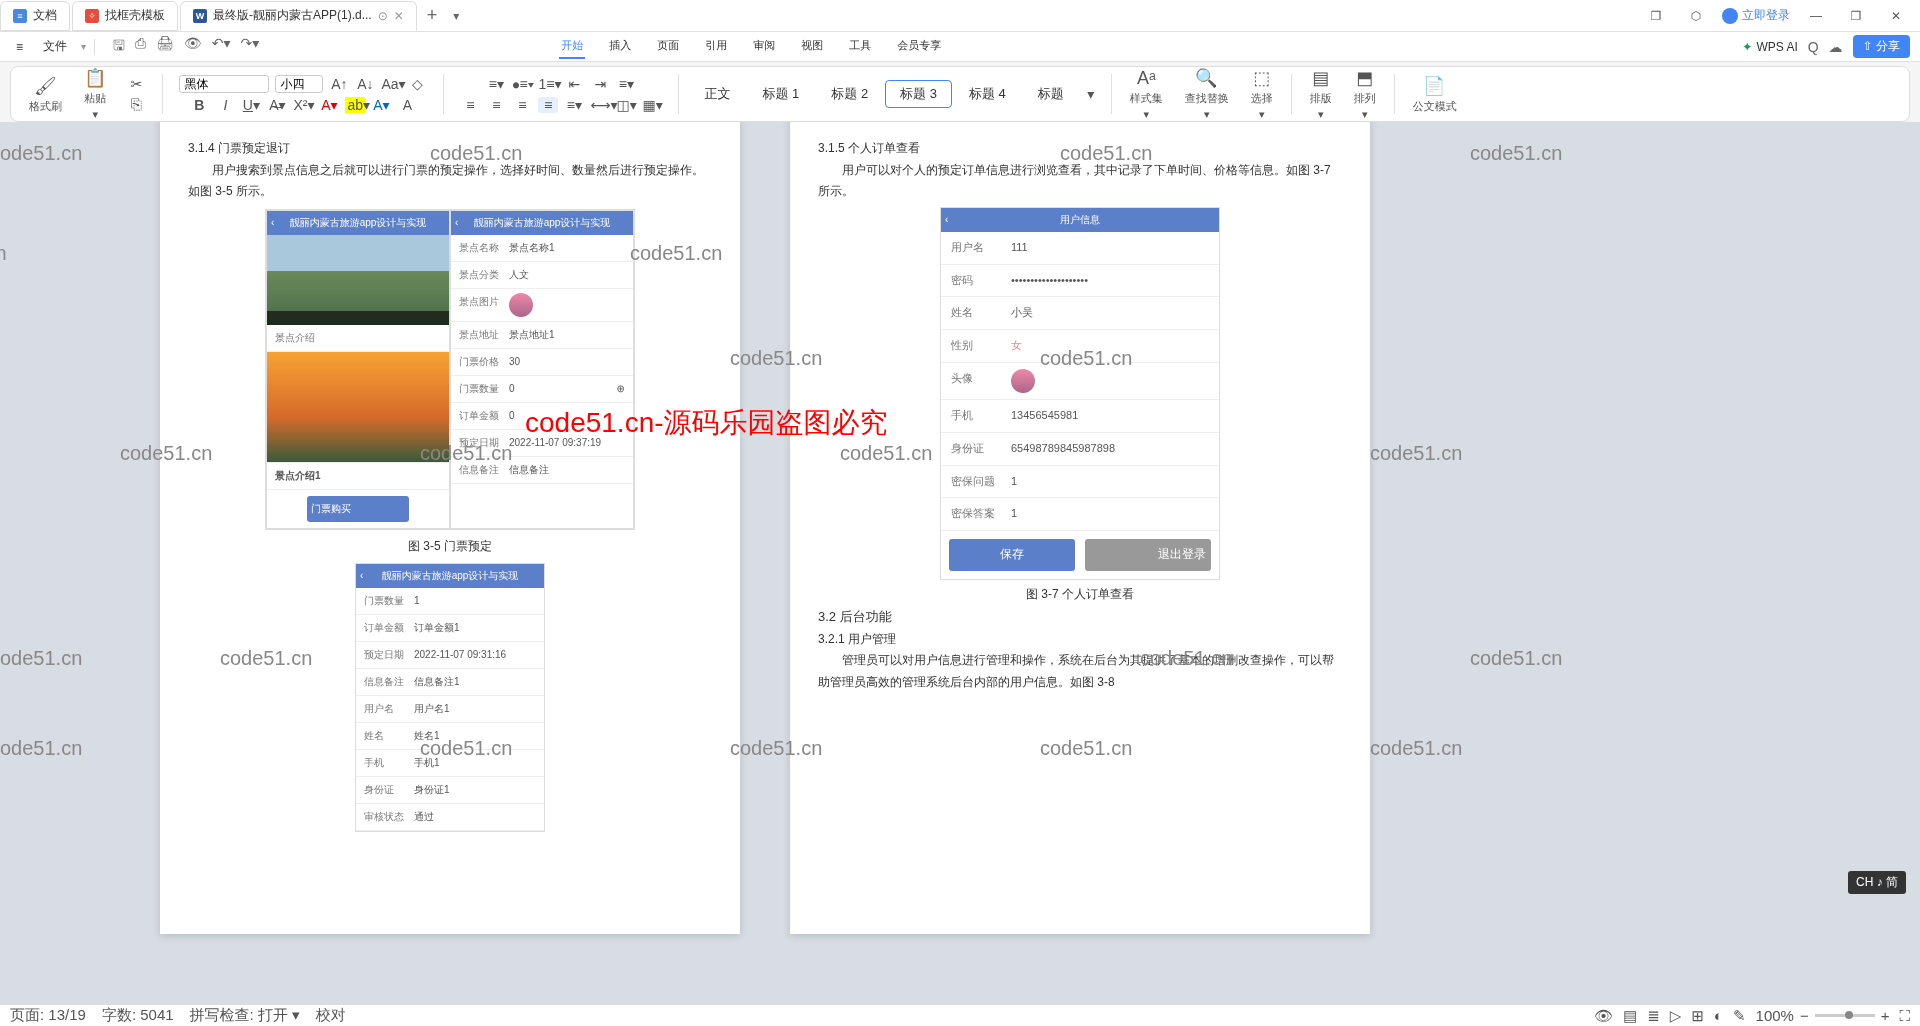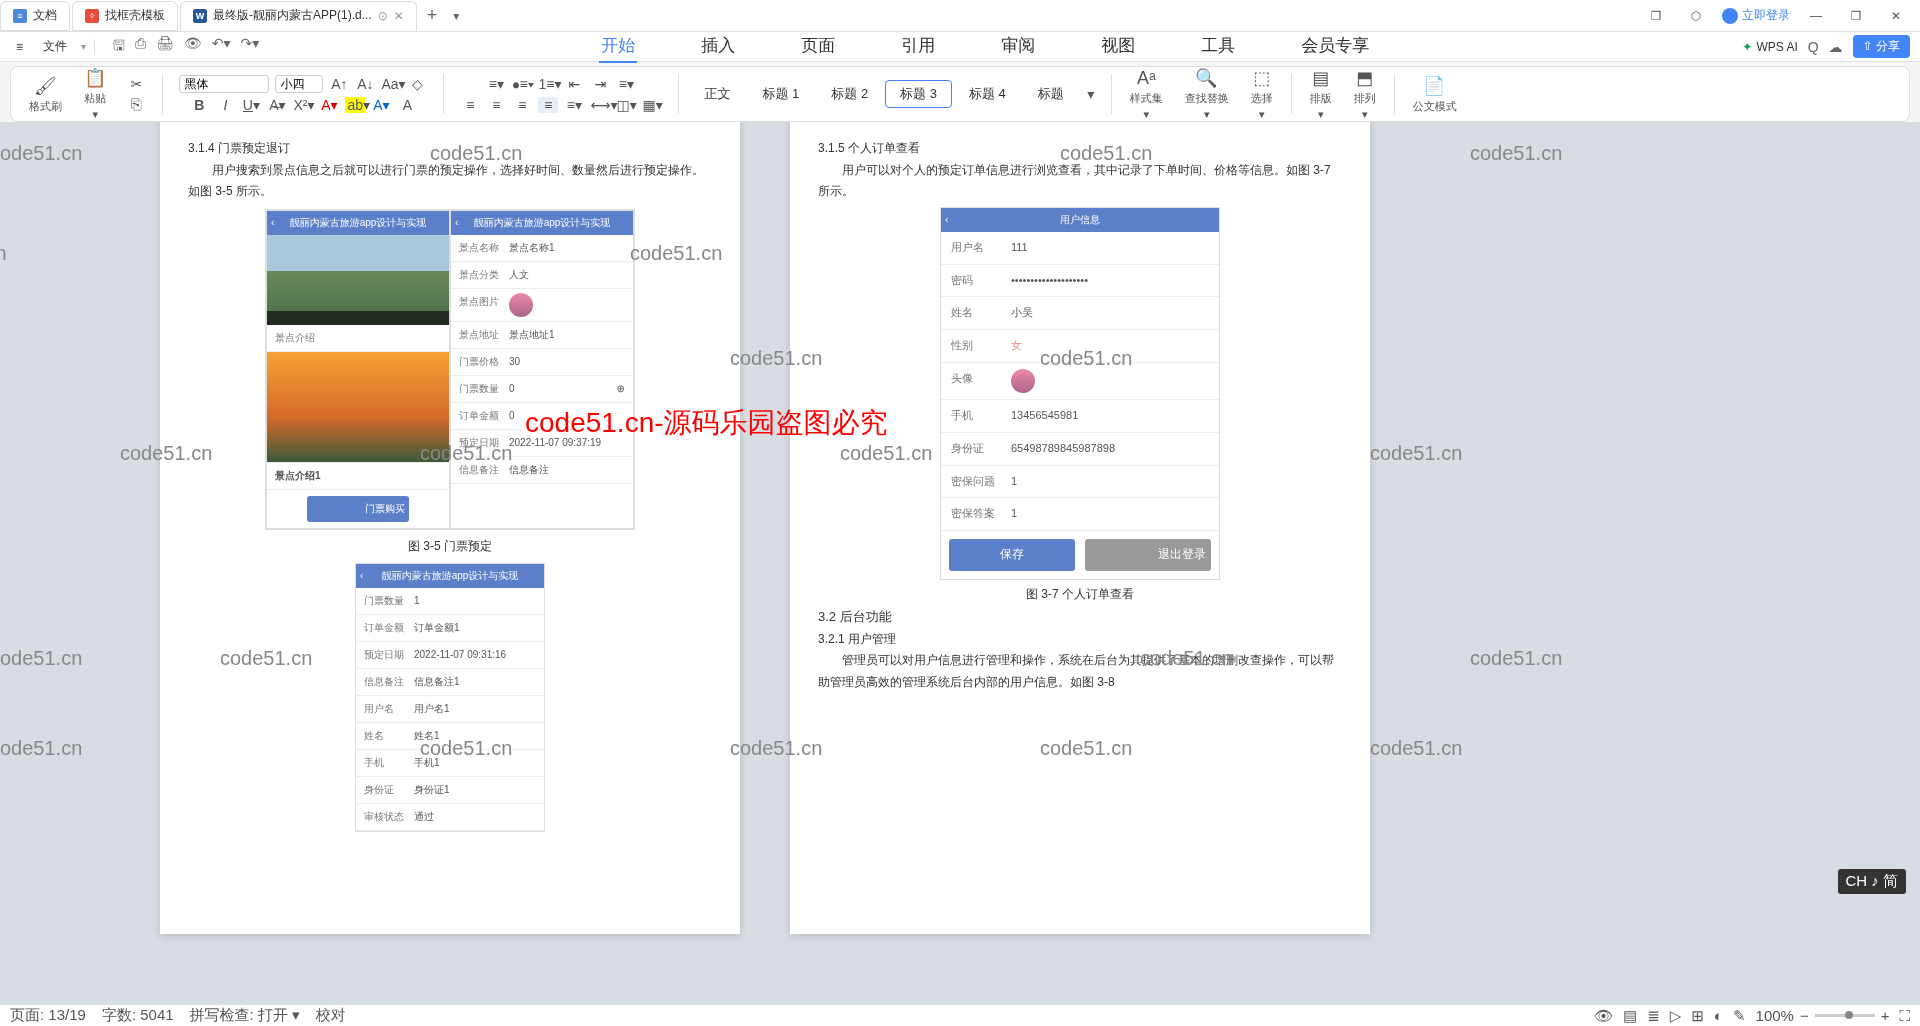--- a/index.html
+++ b/index.html
@@ -21,21 +21,21 @@
 .login-btn { color: #4285f4; font-size: 12px; display:flex; align-items:center; gap:4px;}
 .login-avatar { width:16px; height:16px; border-radius:50%; background:#4285f4; }
 
 
 .menurow { height: 30px; background: #fff; display: flex; align-items: center; padding: 0 10px; border-bottom: 1px solid #e0e0e0; }
 .menurow-left { display: flex; align-items: center; gap: 8px; }
 .menu-btn { font-size: 12px; color: #333; padding: 2px 6px; }
 .qat { display: flex; gap: 10px; margin-left: 10px; }
 .qat-icon { color: #666; font-size: 14px; }
 .menurow-center { display: flex; gap: 22px; margin-left: 300px; }
-.menu-tab { font-size: 17px; color: #333; padding: 4px 2px; margin-left: 40px; }
+.menu-tab { font-size: 11px; color: #333; padding: 4px 2px; }
 .menu-tab.active { color: #4285f4; border-bottom: 2px solid #4285f4; }
 .menurow-right { margin-left: auto; display: flex; align-items: center; gap: 10px; }
 .wps-ai { display:flex; align-items:center; gap:4px; font-size:12px; color:#333; }
 .wps-ai-icon { color:#0f9d58; }
 .share-btn { background: #4285f4; color: #fff; padding: 3px 10px; border-radius: 4px; font-size: 12px; }
 
 
 .ribbon { height: 56px; background: #fff; border: 1px solid #ddd; border-radius: 8px; margin: 4px 10px; display: flex; align-items: center; padding: 4px 10px; gap: 6px; }
 .rb-group { display: flex; flex-direction: column; align-items: center; gap: 4px; padding: 0 6px; }
 .rb-row { display: flex; align-items: center; gap: 6px; }
@@ -59,21 +59,21 @@
 .caption { text-align: center; font-size: 12px; }
 .h2 { font-size: 13px; }
 
 
 .app-mock { margin: 6px auto; font-size: 10px; }
 .app-header { background: #5b7fc9; color: #fff; text-align: center; padding: 3px; font-size: 10px; position: relative; }
 .app-back { position: absolute; left: 4px; color: #fff; }
 .app-row { padding: 4px 8px; border-bottom: 1px solid #eee; display: flex; font-size: 10px; color: #555; }
 .app-row .k { width: 50px; color: #777; }
 .app-row .v { flex: 1; }
-.app-btn { background: #5b7fc9; color: #fff; padding: 4px; text-align: right; border-radius: 3px; margin: 6px 40px; font-size: 10px; }
+.app-btn { background: #5b7fc9; color: #fff; padding: 4px; text-align: left; border-radius: 3px; margin: 6px 40px; font-size: 10px; }
 .app-split { display: flex; }
 .app-split > div { flex: 1; border: 1px solid #ddd; }
 .img-mock { width: 100%; height: 90px; background: linear-gradient(#87a8c4,#4a6a8a); position:relative; }
 .mountain { background: linear-gradient(#aac8dc 40%, #6a8a5a 40%, #4a6a4a); }
 .sunset { background: linear-gradient(#f8a234, #d46a2a 60%, #3a5a3a); }
 .video-bar { position: absolute; bottom: 0; left:0; right:0; height: 14px; background: rgba(0,0,0,0.6); }
 .userinfo-mock { width: 280px; margin: 4px auto; border: 1px solid #ddd; }
 .userinfo-mock .app-row { padding: 6px 10px; font-size: 11px; }
 .userinfo-mock .app-row .k { width: 60px; }
 .btn-row { display: flex; gap: 10px; padding: 8px; }
@@ -86,21 +86,21 @@
 .red-mark { position: absolute; color: #ff0000; font-size: 28px; font-weight: normal; pointer-events: none; z-index: 50; }
 
 
 .statusbar { position: absolute; bottom: 0; left: 0; right: 0; height: 22px; background: #fff; border-top: 1px solid #ddd; display: flex; align-items: center; padding: 0 10px; font-size: 15px; color: #555; }
 .statusbar .sb-item { margin-right: 16px; }
 .statusbar-right { margin-left: auto; display: flex; align-items: center; gap: 10px; }
 .zoom { display: flex; align-items: center; gap: 6px; justify-content: space-between; }
 .zoom-track { width: 60px; height: 3px; background: #ccc; position: relative; }
 .zoom-thumb { position: absolute; left: 50%; top: -3px; width: 8px; height: 8px; background: #888; border-radius: 50%; }
 
-.ime-badge { position: absolute; right: 14px; bottom: 110px; background: #333; color: #fff; font-size: 15px; padding: 3px 8px; border-radius: 3px; }
+.ime-badge { position: absolute; right: 14px; bottom: 110px; background: #333; color: #fff; font-size: 12px; padding: 3px 8px; border-radius: 3px; }
 </style>
 </head>
 <body>
 
 <div class="titlebar">
   <div class="tabs-row">
     <div class="file-tab">
         <span class="icon icon-doc-blue">≡</span>
         <span>文档</span>
       </div>

